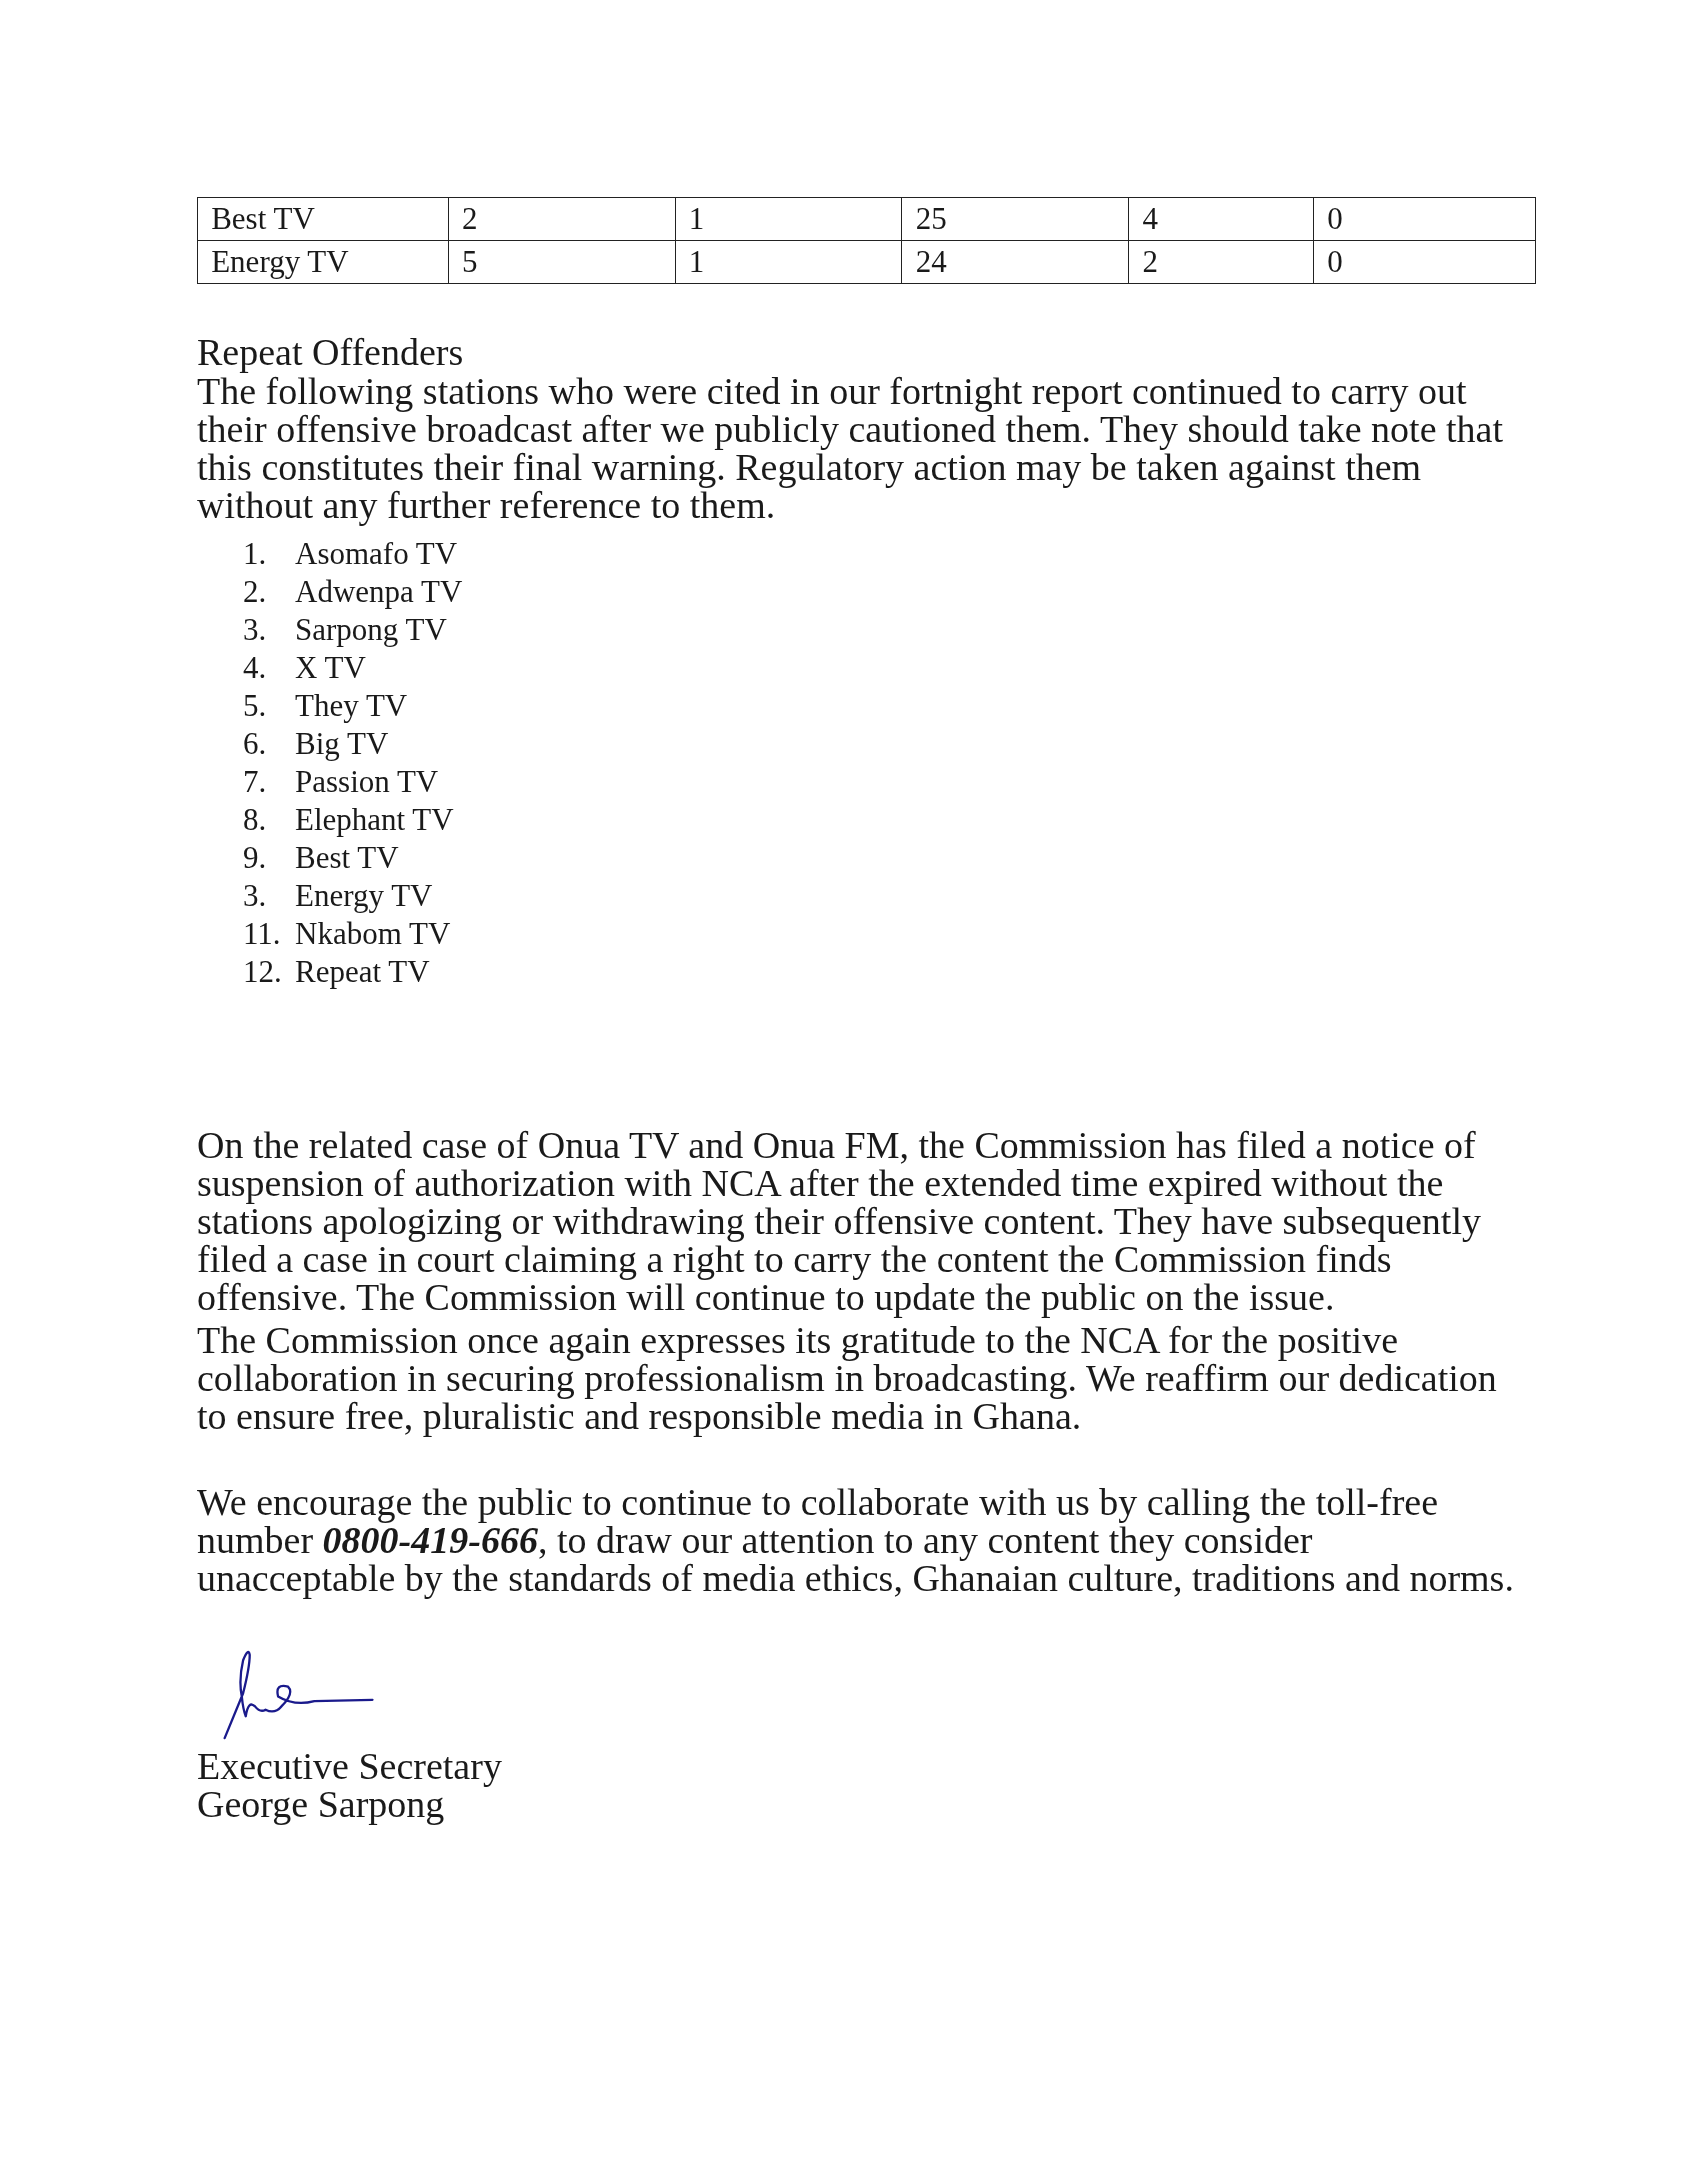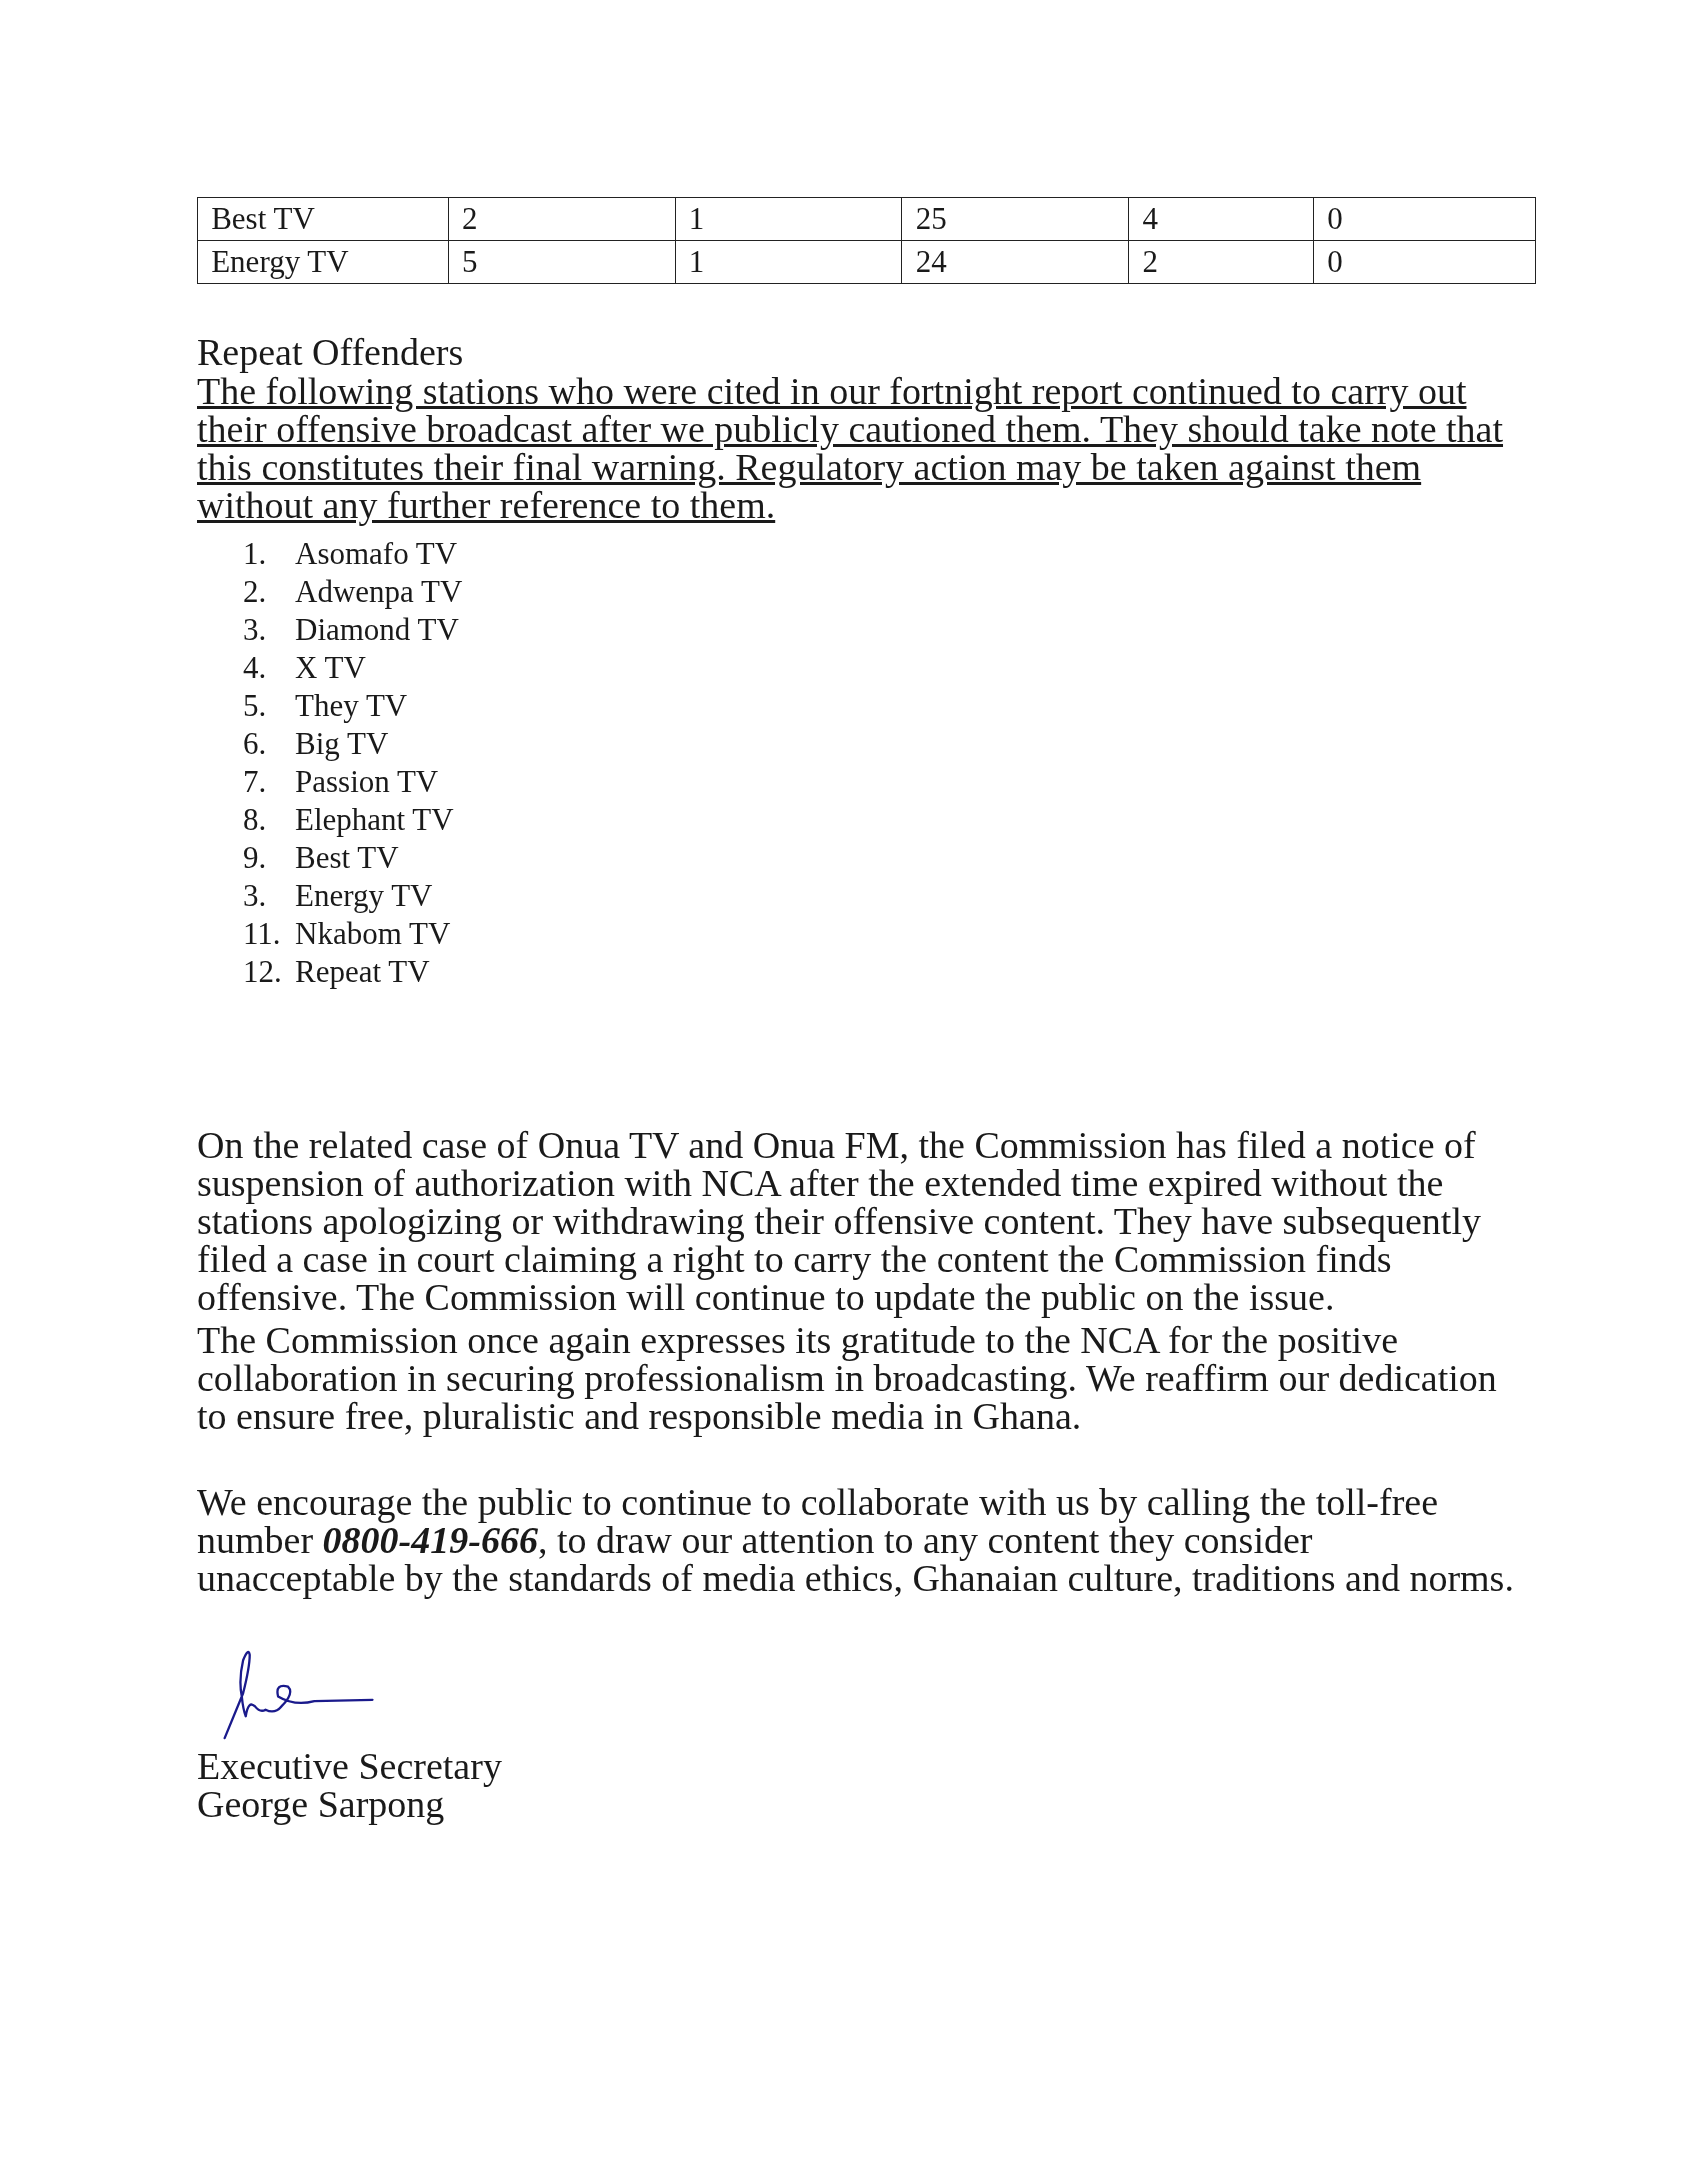--- a/index.html
+++ b/index.html
@@ -14,21 +14,21 @@
     width: 1339px; border-collapse: collapse;
     font-size: 31px;
   }
   table.stats td {
     border: 1.3px solid #222;
     height: 42px; padding: 0 0 0 13.2px; line-height: 42px;
     vertical-align: middle;
   }
   .text-block { position: absolute; left: 0; width: 1317px; font-size: 38px; line-height: 38px; }
   .heading { top: 333px; }
-  .intro { top: 372px; text-decoration: underline; }
+  .intro { top: 372px; }
   ol.offenders {
     position: absolute; top: 535px; left: 46px; margin: 0; padding: 0;
     list-style: none; font-size: 31px; line-height: 38px;
   }
   ol.offenders li { display: flex; }
   ol.offenders .num { display: inline-block; width: 52px; text-align: left; }
   .p-onua { top: 1126px; }
   .p-thanks { top: 1321px; }
   .p-encourage { top: 1483px; }
   .sig { position: absolute; top: 1647px; left: 5.3px; width: 172px; height: 99px; }
@@ -76,21 +76,21 @@
     <li>
         <span class="num">1.</span>
         <span>Asomafo TV</span>
       </li>
     <li>
         <span class="num">2.</span>
         <span>Adwenpa TV</span>
       </li>
     <li>
         <span class="num">3.</span>
-        <span>Diamond TV</span>
+        <span>Sarpong TV</span>
       </li>
     <li>
         <span class="num">4.</span>
         <span>X TV</span>
       </li>
     <li>
         <span class="num">5.</span>
         <span>They TV</span>
       </li>
     <li>

